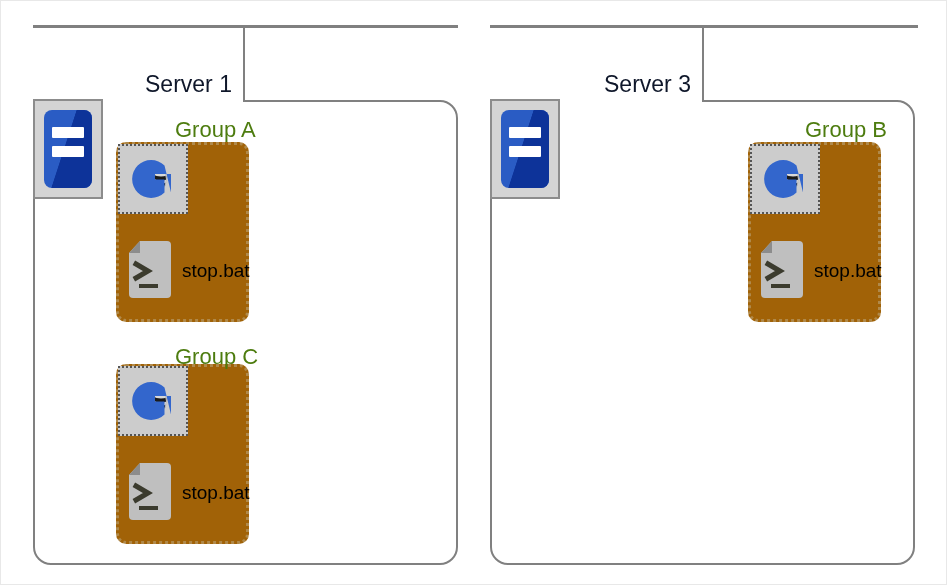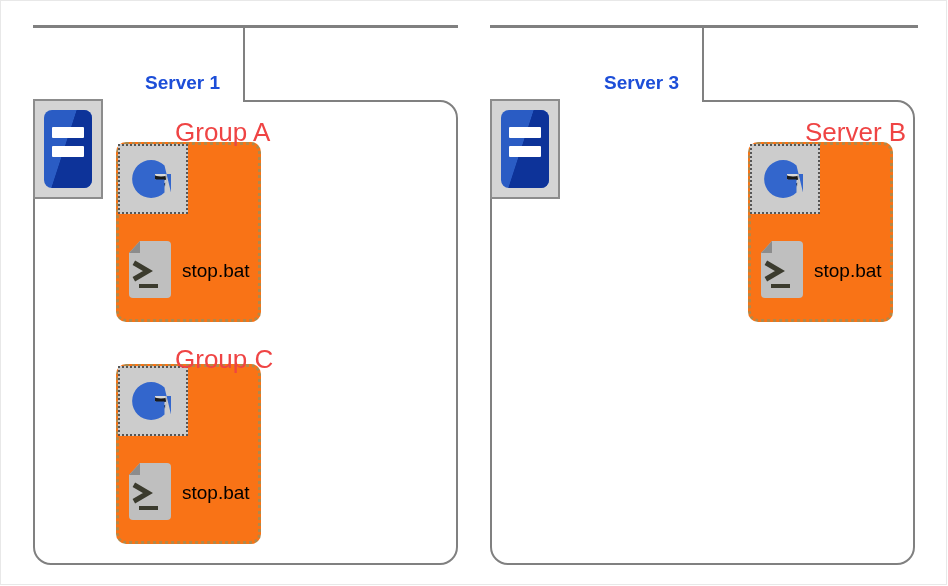--- a/index.html
+++ b/index.html
@@ -60,25 +60,24 @@
   }
   
   .server-tab-mask {
     position: absolute;
     top: 74px;
     height: 5px;
     background: #ffffff;
   }
   .server-label {
     position: absolute;
-    font-size: 19px;
-    color: #1d4ed8;
+    font-size: 23px;
+    color: #0f172a;
     white-space: nowrap;
     line-height: 1;
-    font-weight: bold;
   }
 
   
   .server-icon {
     position: absolute;
     width: 70px;
     height: 100px;
     background: #d4d4d4;
     border: 2px solid #8c8c8c;
     box-sizing: border-box;
@@ -107,32 +106,32 @@
     height: 11px;
     background: #ffffff;
     border-radius: 1px;
   }
   .server-icon-bar.b1 { top: 17px; }
   .server-icon-bar.b2 { top: 36px; }
 
   
   .group {
     position: absolute;
-    width: 145px;
+    width: 133px;
     height: 180px;
-    background: #f97316;
+    background: #a16207;
     border: 3px dotted #b0894a;
     border-radius: 10px;
     box-sizing: border-box;
     z-index: 6;
   }
   .group-label {
     position: absolute;
-    font-size: 26px;
-    color: #ef4444;
+    font-size: 22px;
+    color: #4d7c0f;
     white-space: nowrap;
     line-height: 1;
     z-index: 7;
   }
 
   
   .globe-tile {
     position: absolute;
     left: -1px;
     top: -1px;
@@ -258,21 +257,21 @@
   <div style="position:absolute; left:915px; top:25px; width:3px; height:0; border-top:3px solid #808080;"></div>
 
   <div class="server-icon" style="left:490px; top:99px;">
     <div class="server-icon-inner">
       <div class="server-icon-shade"></div>
       <div class="server-icon-bar b1"></div>
       <div class="server-icon-bar b2"></div>
     </div>
   </div>
 
-  <div class="group-label" style="left:805px; top:119px;">Server  B</div>
+  <div class="group-label" style="left:805px; top:119px;">Group  B</div>
   <div class="group" style="left:748px; top:142px;">
     <div class="globe-tile">
       <svg width="58" height="58" viewBox="0 0 58 58" aria-hidden="true">
         <defs>
           <clipPath id="gclipB">
               <circle cx="27" cy="29" r="15.5"></circle>
             </clipPath>
         </defs>
         <g clip-path="url(#gclipB)">
           <rect x="10" y="12" width="36" height="36" fill="#d9d9d9"></rect>

